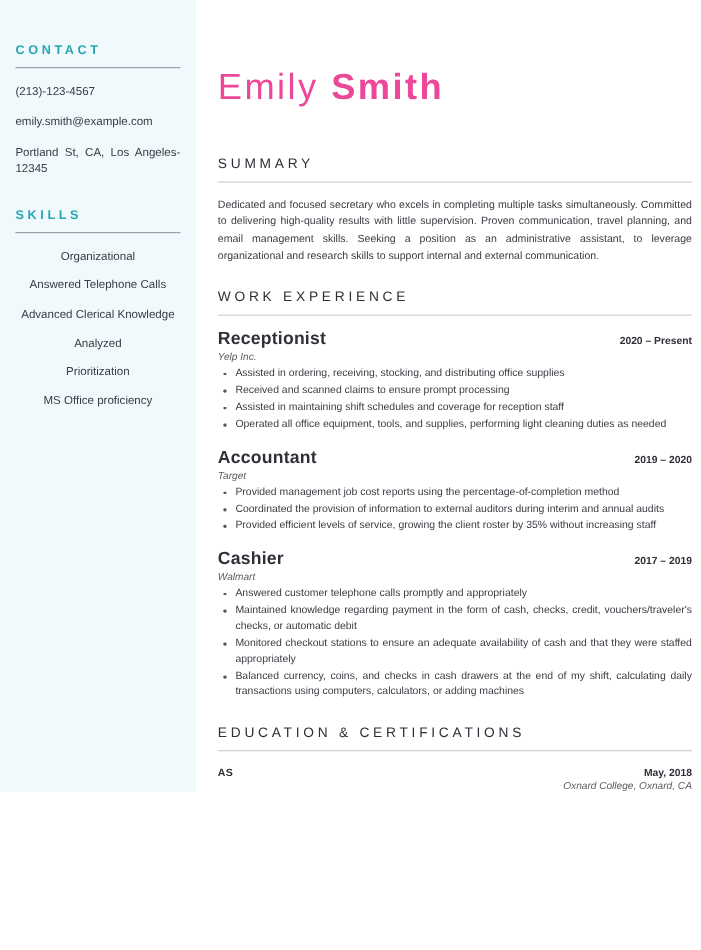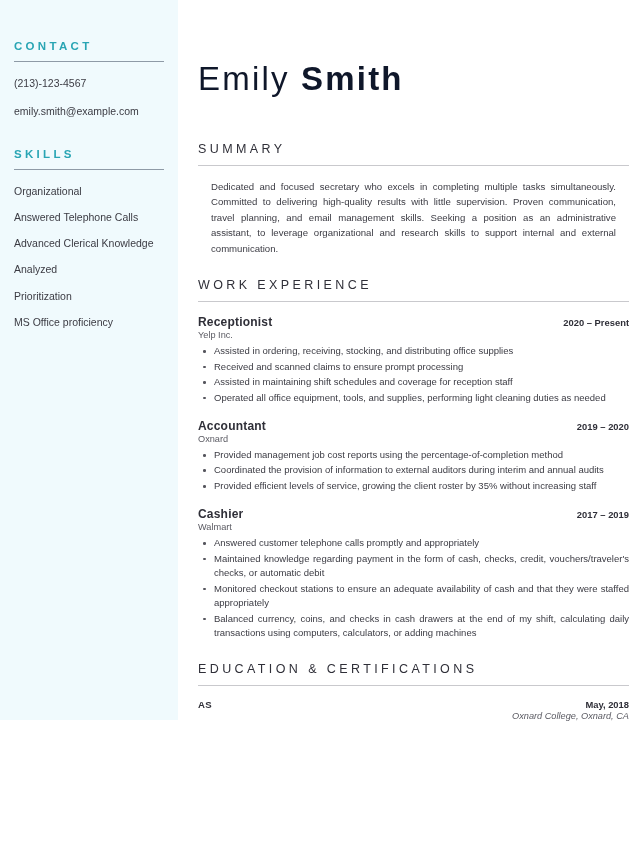--- a/index.html
+++ b/index.html
@@ -57,37 +57,37 @@
     text-justify: inter-word;
   }
   .side-item:last-child {
     margin-bottom: 0;
   }
   .contact-list .side-item {
     margin-bottom: 14px;
   }
   .skills-list .side-item {
     margin-bottom: 12px;
-    text-align: left;
+    text-align: center;
   }
   .addr {
     text-align: justify;
     text-align-last: left;
   }
 
   
   .main {
     flex: 1;
     box-sizing: border-box;
     padding: 62px 8px 0 20px;
     min-width: 0;
   }
   .name {
     font-size: 33px;
-    color: #0f172a;
+    color: #ec4899;
     letter-spacing: 2.2px;
     line-height: 1.05;
     margin: 0 0 45px 0;
     white-space: nowrap;
   }
   .name .first {
     font-weight: 300;
   }
   .name .last {
     font-weight: bold;
@@ -109,49 +109,50 @@
     background: #c9c9cd;
     margin: 0 0 13px 0;
   }
 
   .summary-text {
     font-size: 9.6px;
     line-height: 1.62;
     color: #3b3b43;
     text-align: justify;
     text-align-last: left;
-    margin: 13px;
+    margin: 0;
   }
 
   .job {
     margin-bottom: 14px;
   }
   .job:last-child {
     margin-bottom: 0;
   }
   .job-head {
     display: flex;
     justify-content: space-between;
     align-items: baseline;
     gap: 10px;
   }
   .job-title {
-    font-size: 12px;
+    font-size: 16px;
     font-weight: bold;
     color: #2f2f38;
     letter-spacing: 0.2px;
   }
   .job-date {
     font-size: 9.4px;
     font-weight: bold;
     color: #2f2f38;
     white-space: nowrap;
   }
   .job-org {
     font-size: 9.2px;
+    font-style: italic;
     color: #5a5a62;
     margin: 1px 0 4px 0;
   }
   ul.bullets {
     list-style: none;
     margin: 0;
     padding: 0;
   }
   ul.bullets li {
     position: relative;
@@ -209,20 +210,21 @@
 <div class="page">
 
   <aside class="sidebar">
 
     <section class="side-section">
       <h2 class="side-heading">CONTACT</h2>
       <div class="side-rule"></div>
       <div class="contact-list">
         <div class="side-item">(213)-123-4567</div>
         <div class="side-item">emily.smith@example.com</div>
+        <div class="side-item addr">Portland St, CA, Los Angeles-12345</div>
       </div>
     </section>
 
     <section class="side-section">
       <h2 class="side-heading">SKILLS</h2>
       <div class="side-rule"></div>
       <div class="skills-list">
         <div class="side-item">Organizational</div>
         <div class="side-item">Answered Telephone Calls</div>
         <div class="side-item">Advanced Clerical Knowledge</div>
@@ -262,21 +264,21 @@
           <li>Assisted in maintaining shift schedules and coverage for reception staff</li>
           <li>Operated all office equipment, tools, and supplies, performing light cleaning duties as needed</li>
         </ul>
       </div>
 
       <div class="job">
         <div class="job-head">
           <span class="job-title">Accountant</span>
           <span class="job-date">2019 – 2020</span>
         </div>
-        <div class="job-org">Oxnard</div>
+        <div class="job-org">Target</div>
         <ul class="bullets">
           <li>Provided management job cost reports using the percentage-of-completion method</li>
           <li>Coordinated the provision of information to external auditors during interim and annual audits</li>
           <li>Provided efficient levels of service, growing the client roster by 35% without increasing staff</li>
         </ul>
       </div>
 
       <div class="job">
         <div class="job-head">
           <span class="job-title">Cashier</span>

